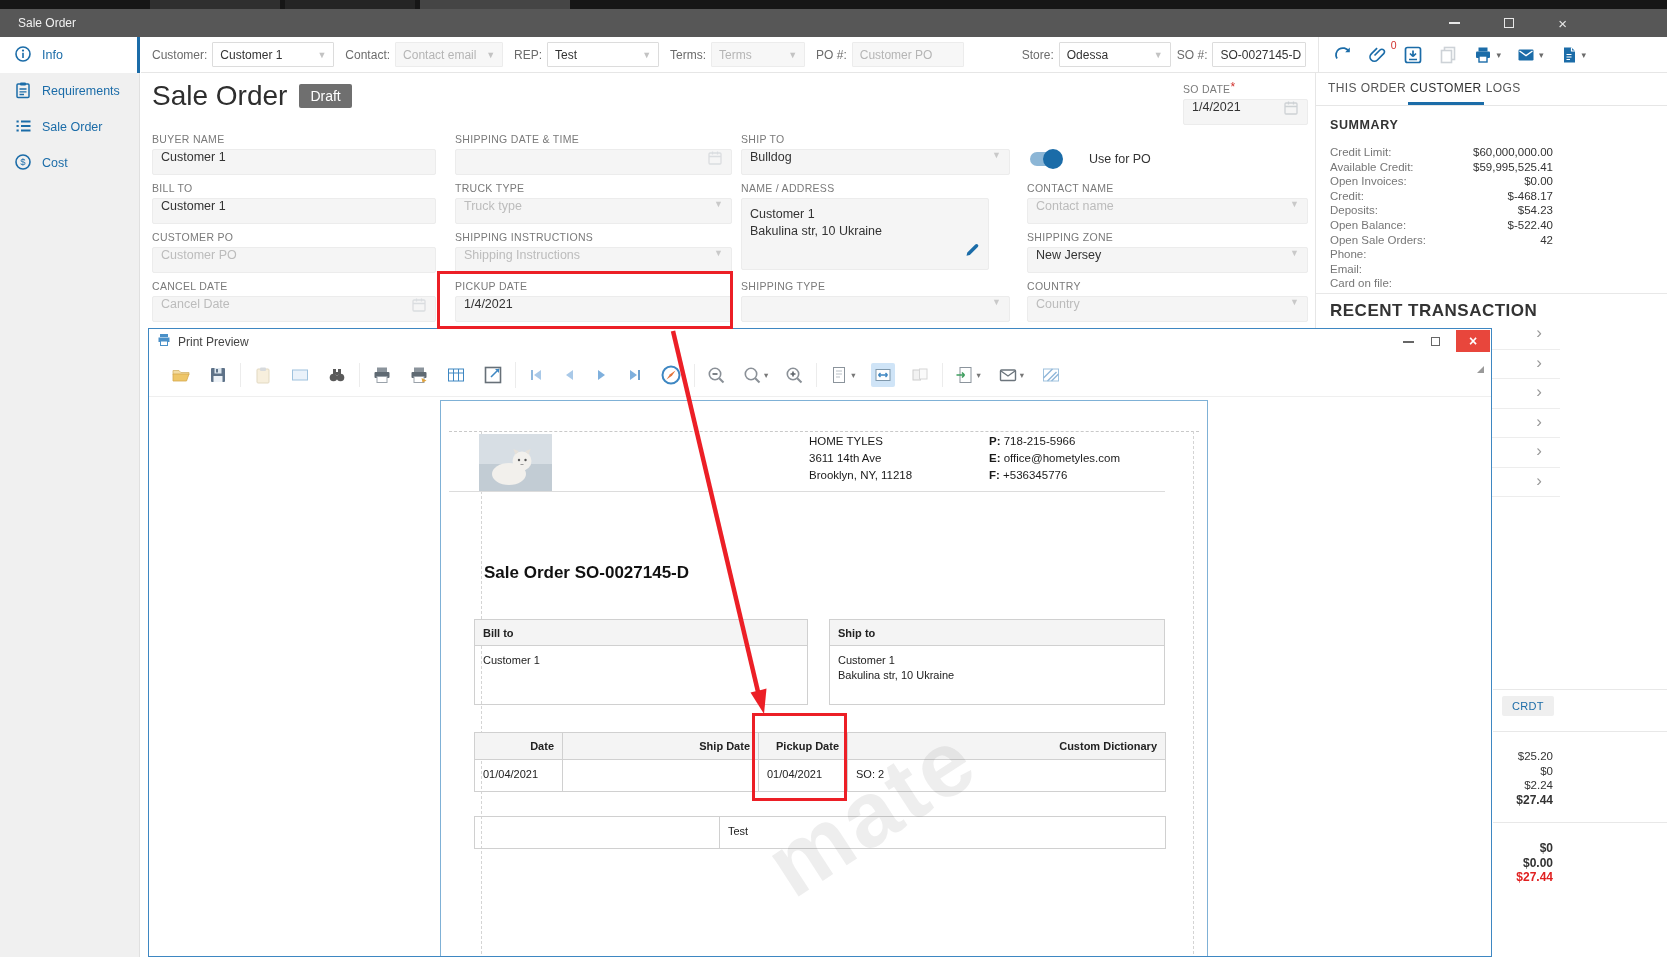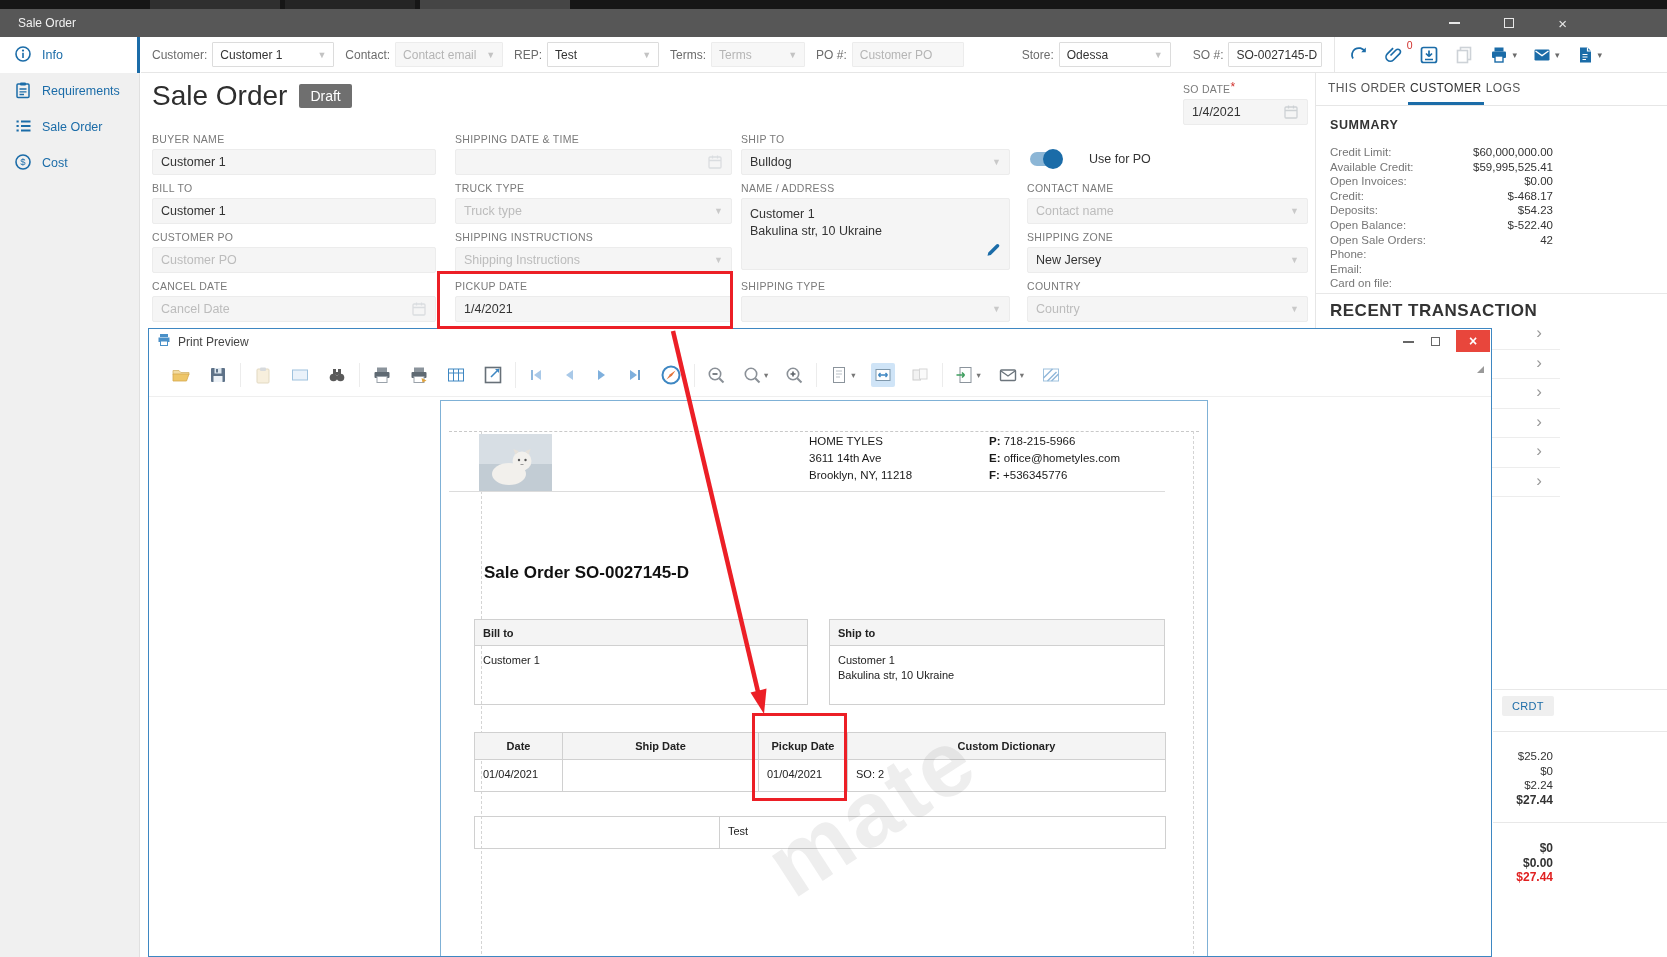--- a/index.html
+++ b/index.html
@@ -33,21 +33,21 @@
   .tb-icons{display:flex;align-items:center;gap:15px;margin-left:14px}
   .tbico{position:relative;display:flex;align-items:center;cursor:pointer}
   .tbico .dd{color:#6b6b6b;font-size:9px;margin-left:3px}
   .att-badge{position:absolute;top:-6px;right:-8px;color:#d0312d;font-size:10.5px}
   
   .form-title{position:absolute;left:152px;top:80px;font-size:28px;font-weight:400;color:#2e2e2e;display:flex;align-items:center}
   .badge-draft{display:inline-block;background:#6f6f6f;color:#fff;font-size:14px;padding:4px 11px;border-radius:2px;margin-left:12px;font-weight:400}
   .ffield{position:absolute}
   .flabel{font-size:10.5px;color:#7a7a7a;letter-spacing:.3px;margin-bottom:4px;white-space:nowrap}
   .req{color:#d0312d;font-size:12px;vertical-align:2px}
-  .finput{height:26px;background:#f5f5f5;border:1px solid #ececec;border-radius:2px;display:flex;align-items:center;padding:0 8px;font-size:12.5px;color:#333}
+  .finput{height:26px;background:#f5f5f5;border:1px solid #ececec;border-radius:2px;display:flex;align-items:flex-start;padding:0 8px;font-size:12.5px;color:#333}
   .finput.ph{color:#bcbcbc}
   .finput .caret{margin-left:auto;color:#c9c9c9;font-size:9px}
   .finput .calico{margin-left:auto;display:flex;opacity:.8}
   .multibox{background:#f5f5f5;border:1px solid #ececec;border-radius:2px;padding:7px 8px;font-size:12.5px;color:#333;line-height:17px;position:relative}
   .pencil{position:absolute;right:8px;bottom:6px}
   .toggle{width:31px;height:14px;border-radius:8px;background:#8cb6d6;position:relative;display:inline-block}
   .toggle .knob{position:absolute;right:-2px;top:-3px;width:20px;height:20px;border-radius:50%;background:#1b6ca8}
   .togglerow{display:flex;align-items:flex-end;gap:28px;font-size:12.5px;color:#333}
   
   .rpanel-border{position:absolute;left:1315px;top:73px;width:1px;height:884px;background:#e6e6e6}
@@ -89,21 +89,21 @@
   .dash-v{position:absolute;top:30px;bottom:0;border-left:1px dashed #d4d4d4}
   .catpic{position:absolute;left:38px;top:33px;width:73px;height:57px;overflow:hidden}
   .co-block{position:absolute;top:32px;font-size:11.5px;line-height:17px;color:#1a1a1a}
   .co-block .bl{font-weight:bold}
   .hdr-line{position:absolute;left:8px;top:90px;width:716px;border-top:1px solid #dcdcdc}
   .doc-heading{position:absolute;left:43px;top:162px;font-size:17px;font-weight:bold;color:#111}
   .docbox{position:absolute;border:1px solid #d0d0d0}
   .docbox .bh{height:26px;background:#f4f4f4;border-bottom:1px solid #d0d0d0;display:flex;align-items:center;padding-left:8px;font-size:11px;font-weight:bold;color:#222}
   .docbox .bb{padding:7px 8px;font-size:11px;line-height:15px;color:#222}
   .dtable{position:absolute;left:33px;border-collapse:collapse;table-layout:fixed}
-  .dtable th{background:#f4f4f4;border:1px solid #d0d0d0;font-size:11px;text-align:center;padding:6px 8px;height:27px;color:#222}
+  .dtable th{background:#f4f4f4;border:1px solid #d0d0d0;font-size:11px;text-align:right;padding:6px 8px;height:27px;color:#222}
   .dtable td{border:1px solid #d0d0d0;font-size:11px;text-align:left;padding:8px;height:32px;color:#222;vertical-align:top}
   .wmark{position:absolute;left:335px;top:420px;font-size:92px;font-weight:bold;letter-spacing:3px;color:rgba(90,90,90,.10);transform:rotate(-33deg);transform-origin:left center;white-space:nowrap}
   
   .anno{position:absolute;border:3px solid #ec1f26;z-index:100;pointer-events:none}
   .anno-svg{position:absolute;left:0;top:0;width:1667px;height:957px;z-index:101;pointer-events:none}
 </style>
 </head>
 <body>
 
 <div class="tabstrip">
@@ -189,21 +189,21 @@
         <span>Customer PO</span>
       </div>
   </div>
   <div class="fld" style="margin-left:58px">
     <span class="flab">Store:</span>
     <div class="box" style="width:112px">
         <span>Odessa</span>
         <span class="caret">▼</span>
       </div>
   </div>
-  <div class="fld" style="margin-left:22px">
+  <div class="fld" style="margin-left:6px">
     <span class="flab">SO #:</span>
     <div class="box" style="width:94px">
         <span>SO-0027145-D</span>
       </div>
   </div>
   <div class="vsep"></div>
   <div class="tb-icons">
     <span class="tbico">
         <svg width="20" height="20">
           <path d="M15.7 6.3A6.4 6.4 0 104 13.6" fill="none" stroke="#1b6ca8" stroke-width="1.8"></path>
@@ -335,21 +335,21 @@
     </div>
 </div>
 
 <div class="ffield" style="left:741px;top:133px;width:269px">
   <div class="flabel">SHIP TO</div>
   <div class="finput">
       <span>Bulldog</span>
       <span class="caret">▼</span>
     </div>
 </div>
-<div class="ffield" style="left:741px;top:182px;width:269px">
+<div class="ffield" style="left:741px;top:182px;width:248px">
   <div class="flabel">NAME / ADDRESS</div>
   <div class="multibox" style="height:72px">
     <div>Customer 1</div>
     <div>Bakulina str, 10 Ukraine</div>
     <span class="pencil"><svg width="16" height="16">
           <path d="M2.5 13.8l.8-3.3 8-8a1.7 1.7 0 012.5 2.5l-8 8z" fill="#1b6ca8"></path>
         </svg></span>
   </div>
 </div>
 <div class="ffield" style="left:741px;top:280px;width:269px">

